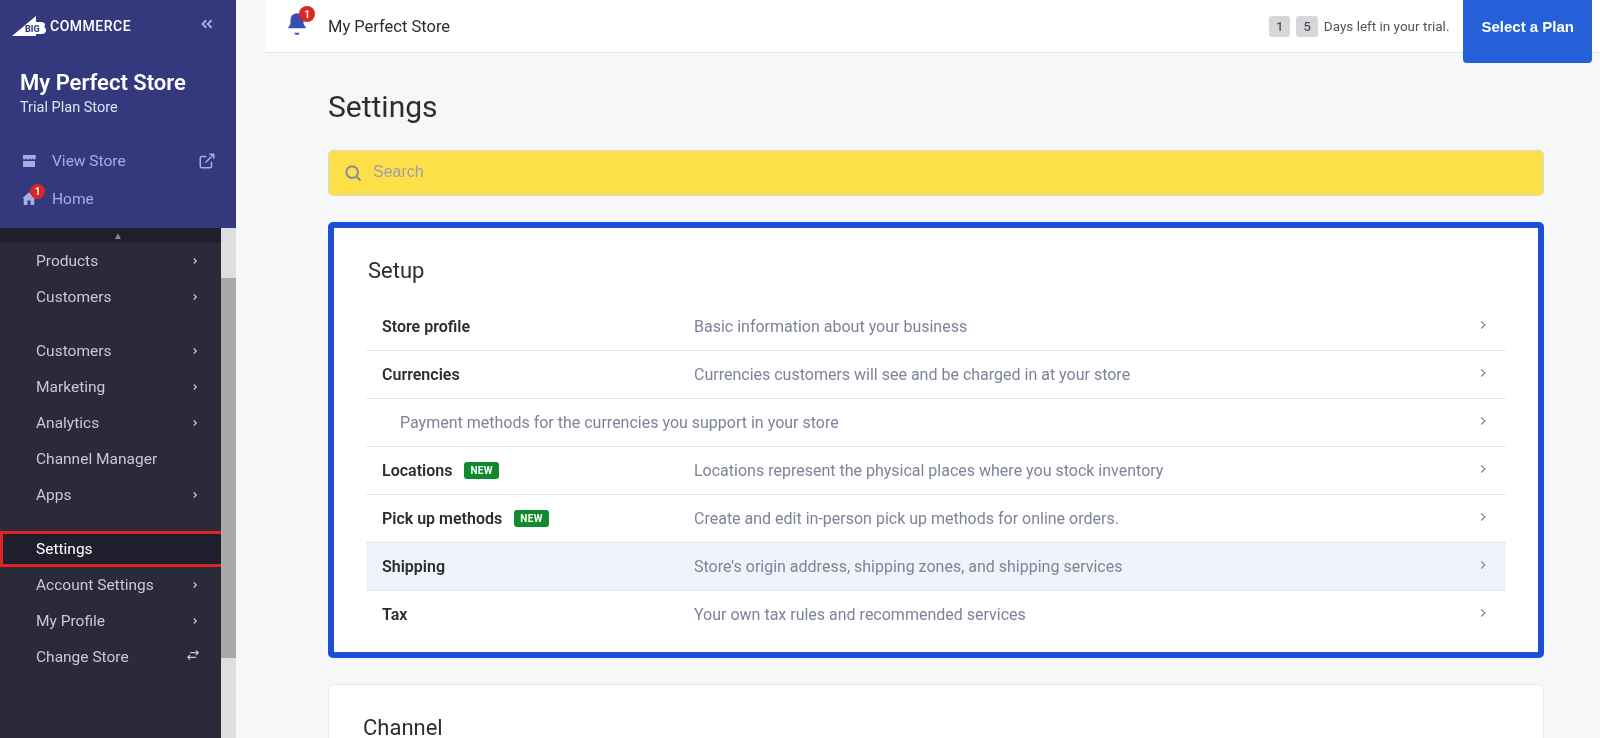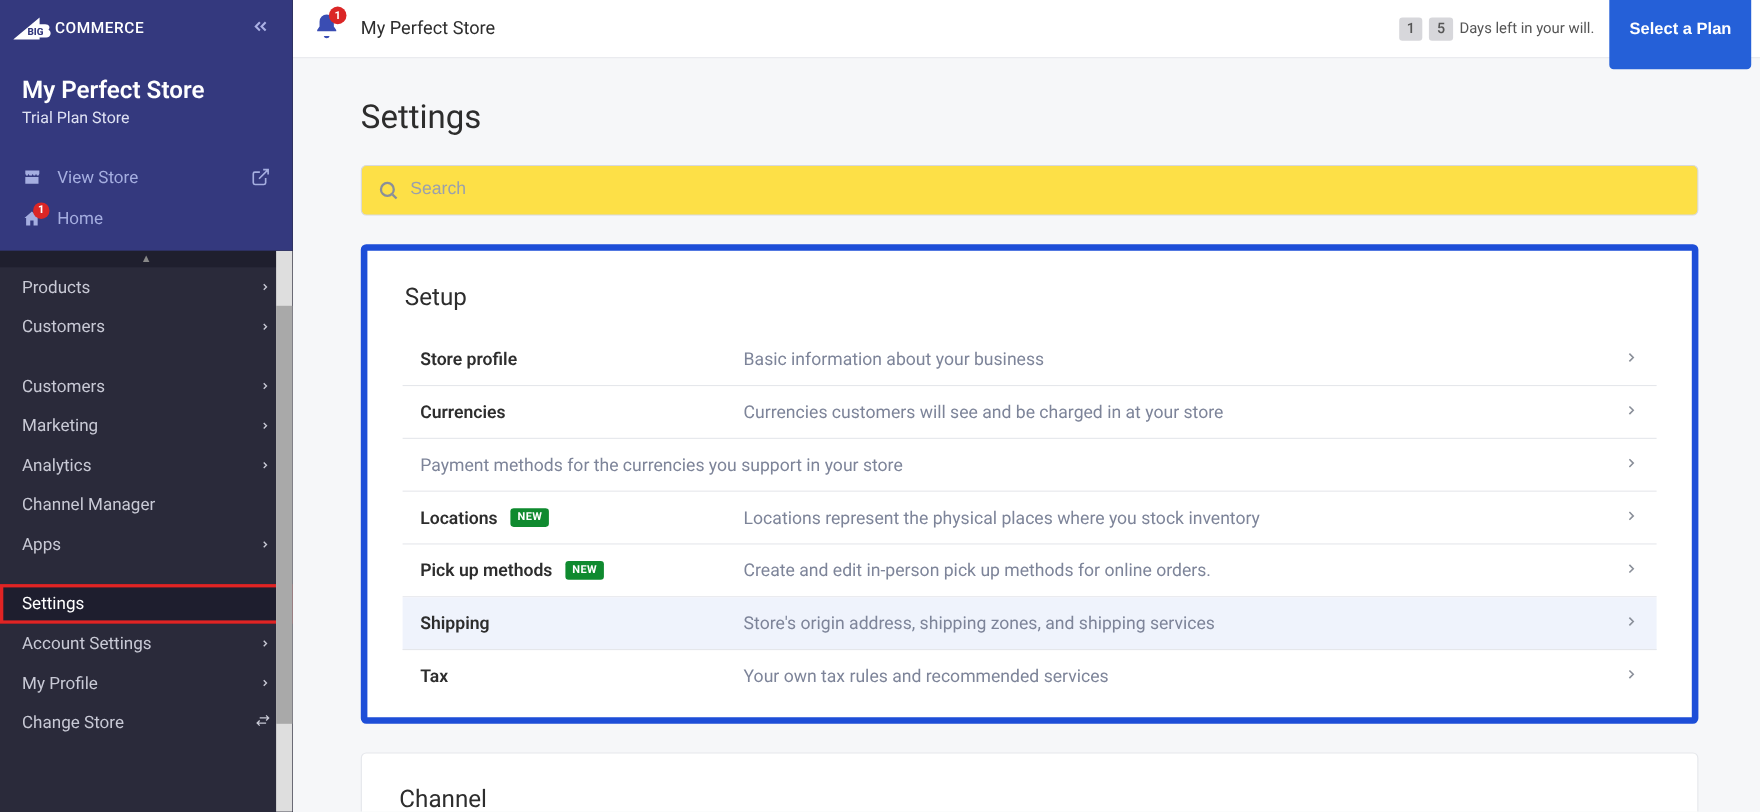--- a/index.html
+++ b/index.html
@@ -1,18 +1,18 @@
 <!DOCTYPE html>
 <html><head>
 <meta charset="utf-8">
 <style>
 * { margin: 0; padding: 0; box-sizing: border-box; }
 body { font-family: -apple-system, BlinkMacSystemFont, "Segoe UI", Roboto, Arial, sans-serif; background: #f6f7f9; width: 1600px; height: 738px; overflow: hidden; }
 
-.sidebar { position: fixed; left: 0; top: 0; width: 266px; height: 738px; background: #2b2b3d; color: #fff; display: flex; flex-direction: column; }
+.sidebar { position: fixed; left: 0; top: 0; width: 236px; height: 738px; background: #2b2b3d; color: #fff; display: flex; flex-direction: column; }
 
 .sidebar-top { background: #34397e; padding: 0; }
 .sidebar-brand { display: flex; align-items: center; justify-content: space-between; padding: 14px 20px 14px 12px; }
 .brand-logo { display: flex; align-items: center; gap: 2px; }
 .brand-text { font-size: 14px; font-weight: 500; letter-spacing: 0.5px; color: #fff; }
 .collapse-btn { color: #aab0e4; cursor: pointer; }
 
 .store-block { padding: 18px 20px 20px 20px; }
 .store-name { font-size: 22px; font-weight: 600; color: #fff; margin-bottom: 4px; }
 .store-plan { font-size: 14.5px; color: #dfe2f3; }
@@ -20,21 +20,21 @@
 .sidebar-quick { padding: 6px 0 10px 0; }
 .quick-item { display: flex; align-items: center; padding: 10px 20px; color: #a5aee0; font-size: 15.5px; cursor: pointer; justify-content: space-between; position: relative; }
 .quick-item .ql { display: flex; align-items: flex-start; gap: 14px; }
 .quick-item svg { width: 18px; height: 18px; }
 .sidebar-search { display: flex; align-items: center; gap: 14px; padding: 10px 20px 14px 20px; color: #a5aee0; font-size: 15.5px; cursor: text; }
 
 .home-badge { position: absolute; left: 30px; top: 4px; background: #db2626; color: #fff; font-size: 10px; font-weight: 700; border-radius: 50%; width: 15px; height: 15px; display: flex; align-items: center; justify-content: center; }
 
 .sidebar-nav { flex: 1; background: #2a2a3a; overflow: hidden; position: relative; }
 .scroll-arrow-up { text-align: center; font-size: 10px; color: #888; background: #1f1f2e; padding: 2px 0; }
-.nav-item { display: flex; align-items: center; justify-content: space-between; padding: 9px 20px; color: #c8c9d5; font-size: 15.5px; cursor: pointer; }
+.nav-item { display: flex; align-items: center; justify-content: space-between; padding: 9px 36px; color: #c8c9d5; font-size: 15.5px; cursor: pointer; }
 .nav-item.active { background: #1e1e2e; color: #fff; }
 .nav-item.highlighted { outline: 3px solid #e02424; outline-offset: -3px; }
 .nav-spacer { height: 18px; }
 
 .scroll-track { position: absolute; right: 0; top: 0; width: 15px; height: 100%; background: #dedede; }
 .scroll-thumb { position: absolute; right: 0; top: 50px; width: 15px; height: 380px; background: #a9a9a9; }
 
 .main { margin-left: 266px; }
 
 .topbar { background: #fff; height: 53px; display: flex; align-items: center; justify-content: space-between; padding: 0 8px 0 18px; border-bottom: 1px solid #e5e7eb; }
@@ -57,21 +57,21 @@
 .search-bar input::placeholder { color: #9aa0ac; }
 
 .card { background: #fff; border: 6px solid #1d4ed8; border-radius: 5px; padding: 30px 32px 14px 32px; margin-bottom: 26px; }
 .card-title { font-size: 22px; color: #2d2d2d; font-weight: 400; margin-bottom: 20px; padding-left: 2px; }
 .setting-row { display: flex; align-items: center; padding: 14px 16px; border-bottom: 1px solid #e5e7eb; cursor: pointer; position: relative; }
 .setting-row:last-child { border-bottom: none; }
 .setting-row.hovered { background: #eff3fc; }
 .setting-label-cell { width: 294px; display: flex; align-items: center; gap: 12px; }
 .setting-label { font-size: 16px; color: #2d2d2d; font-weight: 600; }
 .new-badge { background: #0f8a2f; color: #fff; font-size: 10px; font-weight: 700; padding: 3px 6px; border-radius: 3px; letter-spacing: 0.4px; }
-.setting-desc { flex: 1; font-size: 16px; color: #7d8499; }
+.setting-desc { flex: 1; font-size: 16px; color: #7d8499; margin-left: 18px; }
 .chevron-r { color: #8a8f99; }
 .chevron-r svg { width: 14px; height: 14px; }
 
 .card-general { background: #fff; border: 1px solid #e5e7eb; border-radius: 5px; padding: 30px 32px 14px 32px; }
 </style>
 </head>
 <body>
 
 <div class="sidebar">
   <div class="sidebar-top">
@@ -197,21 +197,21 @@
             <path d="M12 2a6 6 0 0 0-6 6v4l-2 3v1h16v-1l-2-3V8a6 6 0 0 0-6-6zm0 20a2.5 2.5 0 0 0 2.45-2h-4.9A2.5 2.5 0 0 0 12 22z"></path>
           </svg>
         <span class="bell-badge">1</span>
       </div>
       <div class="topbar-title">My Perfect Store</div>
     </div>
     <div class="topbar-right">
       <div class="trial-box">
         <span class="trial-digit">1</span>
         <span class="trial-digit">5</span>
-        <span class="trial-text">Days left in your will.</span>
+        <span class="trial-text">Days left in your trial.</span>
       </div>
       <button class="select-plan-btn">Select a Plan</button>
     </div>
   </div>
 
   <div class="content">
     <h1 class="page-title">Settings</h1>
 
     <div class="search-bar">
       <svg viewBox="0 0 24 24" fill="none" stroke="currentColor" stroke-width="2.5">

